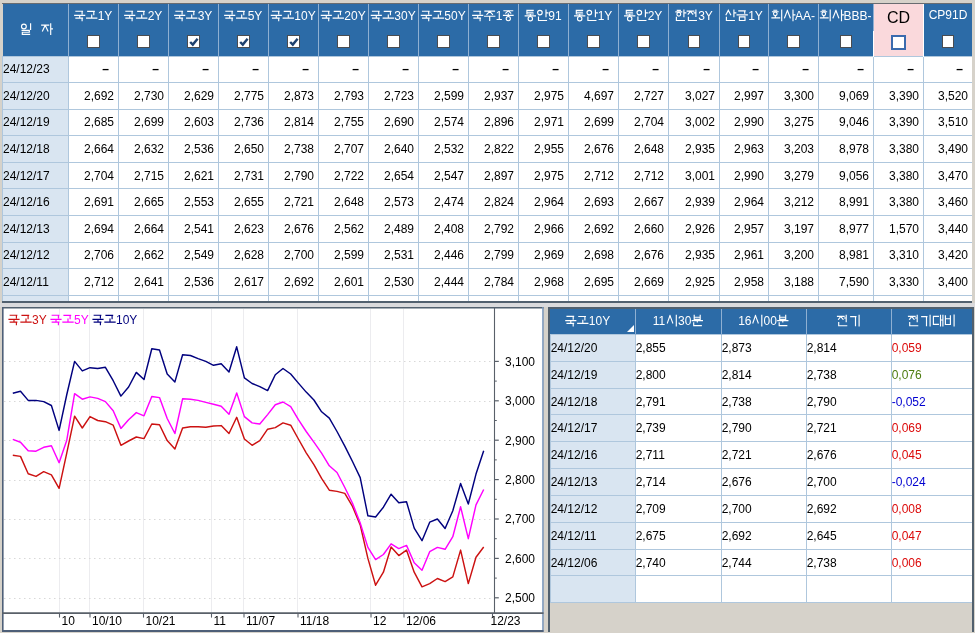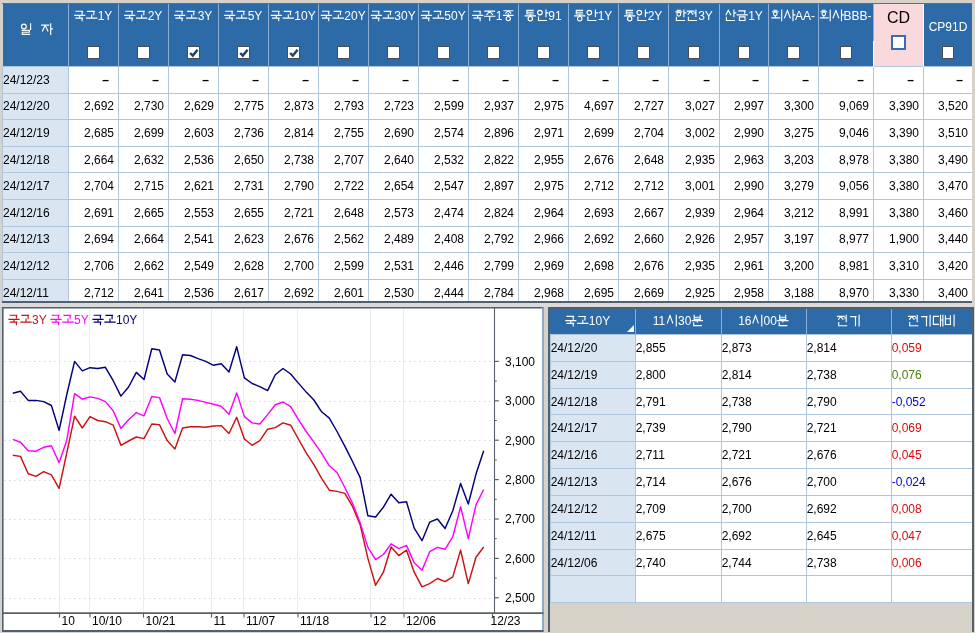--- a/index.html
+++ b/index.html
@@ -6,21 +6,21 @@
 svg{position:absolute}
 table{border-collapse:collapse;table-layout:fixed}
 #ttwrap{position:absolute;left:2px;top:2.5px;width:970px;height:298.5px;overflow:hidden;border-top:1.6px solid #686C71}
 #tt{width:970px}
 #tt tr.h1{height:27px} #tt tr.h2{height:25.5px}
 #tt tr.r{height:26.6px}
 th.hb{background:#2C6BA7;border-right:1px solid #8FB0D2;font-weight:normal;vertical-align:bottom;padding-bottom:7.6px}
 th.hp{background:#FAD9DC;border-right:1px solid #fff;border-left:1px solid #fff;font-weight:normal;position:relative}
 .cdlab{color:#000;font-size:16px;text-align:center;position:absolute;left:0;right:0;top:5px}
 .wlab{color:#fff;font-size:12px;display:block;text-align:center}
-tr.h1 th.hb{vertical-align:top;padding-top:16px}
+tr.h1 th.hb{vertical-align:top;padding-top:4px}
 .cb{width:12.5px;height:12.5px;background:#fff;border:1px solid #4A4C50;margin:0 auto;position:relative}
 .cb svg{position:absolute;left:0;top:0}
 .cbcd{width:15px;height:15px;border:2px solid #3A6BAE;position:absolute;left:50%;margin-left:-7.5px;top:31.5px}
 #tt td{border:1px solid #AFC7DD;background:#fff;font-size:12px;height:26.6px}
 #tt td.dt,#rt td.dt{background:#D9E5F1;}
 #tt td.num{text-align:right;padding-right:4px}
 #tt td.dash{padding-right:9px;font-weight:bold}
 #darkline{position:absolute;left:2px;top:300.9px;width:970px;height:2px;background:#51606E}
 #gapstrip{position:absolute;left:0;top:302.9px;width:975px;height:4.3px;background:#DADADC}
 #chpanel{position:absolute;left:2px;top:307.2px;width:541.8px;height:325px;background:#fff;border-top:1.4px solid #51606E;border-left:1.4px solid #51606E;border-right:1px solid #51606E}
@@ -291,21 +291,21 @@
           <td class="num">2,489</td>
           <td class="num">2,408</td>
           <td class="num">2,792</td>
           <td class="num">2,966</td>
           <td class="num">2,692</td>
           <td class="num">2,660</td>
           <td class="num">2,926</td>
           <td class="num">2,957</td>
           <td class="num">3,197</td>
           <td class="num">8,977</td>
-          <td class="num">1,900</td>
+          <td class="num">1,570</td>
           <td class="num">3,440</td>
         </tr>
         <tr class="r">
           <td class="dt">24/12/12</td>
           <td class="num">2,706</td>
           <td class="num">2,662</td>
           <td class="num">2,549</td>
           <td class="num">2,628</td>
           <td class="num">2,700</td>
           <td class="num">2,599</td>
@@ -332,21 +332,21 @@
           <td class="num">2,601</td>
           <td class="num">2,530</td>
           <td class="num">2,444</td>
           <td class="num">2,784</td>
           <td class="num">2,968</td>
           <td class="num">2,695</td>
           <td class="num">2,669</td>
           <td class="num">2,925</td>
           <td class="num">2,958</td>
           <td class="num">3,188</td>
-          <td class="num">8,970</td>
+          <td class="num">7,590</td>
           <td class="num">3,330</td>
           <td class="num">3,400</td>
         </tr>
         <tr class="r">
           <td class="dt"></td>
           <td class="num"></td>
           <td class="num"></td>
           <td class="num"></td>
           <td class="num"></td>
           <td class="num"></td>

